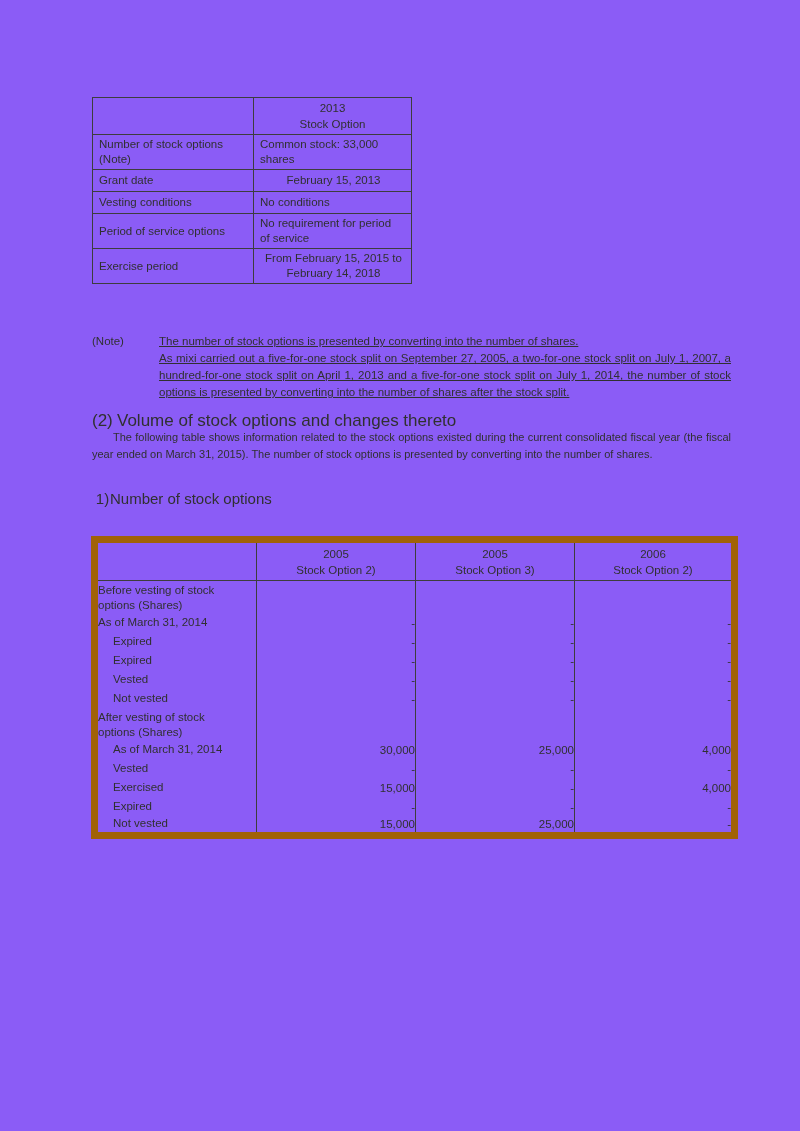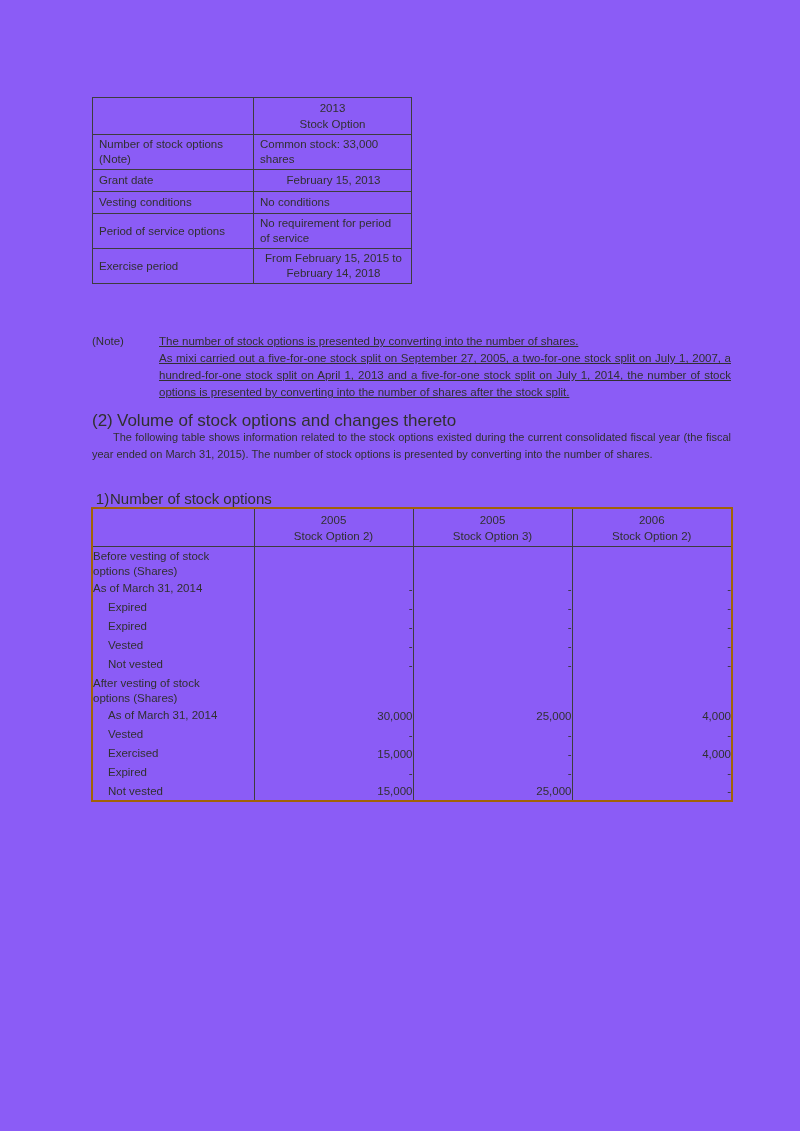--- a/index.html
+++ b/index.html
@@ -44,26 +44,26 @@
   .sec2-para {
     position: absolute; left: 92px; top: 429px; width: 639px;
     font-size: 11px; line-height: 17px; text-align: justify; text-indent: 21px;
   }
   .sub-head { position: absolute; left: 95px; top: 490px; font-size: 15px; line-height: 17px; text-align: center; }
   .sub-head .num { display: inline-block; width: 15px; }
   
   table.t2 {
     position: absolute;
     left: 91px;
-    top: 507px;
+    top: 536px;
     width: 640px;
     border-collapse: collapse;
     table-layout: fixed;
     font-size: 11.5px;
-    border: 2px solid #a16207;
+    border: 7px solid #a16207;
   }
   table.t2 tr.hdr td {
     border: 1px solid #3d3d3d;
     text-align: center;
     line-height: 16px;
     padding: 2px;
     height: 33px;
     vertical-align: middle;
   }
   table.t2 tr.body td {

